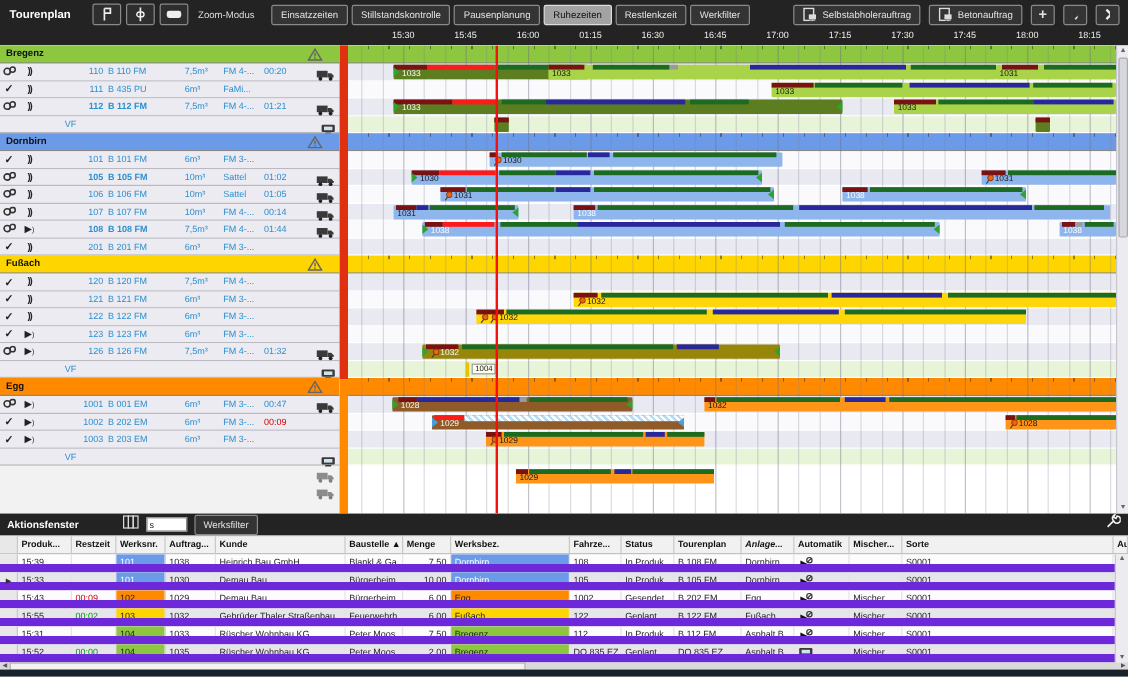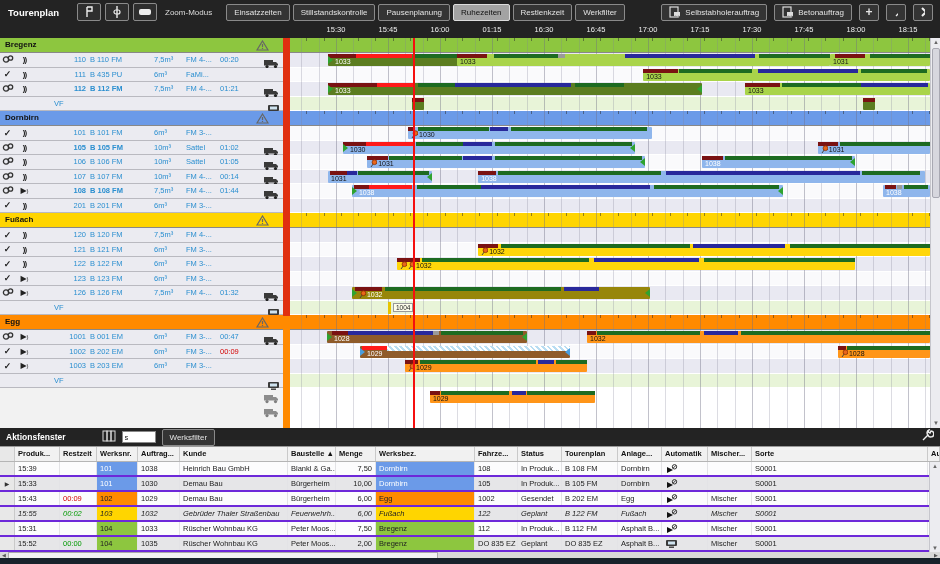--- a/index.html
+++ b/index.html
@@ -54,21 +54,21 @@
   .vfmark{position:absolute;height:12px;}
   .vfmark .ln{position:absolute;left:0;top:0;width:3px;height:12px;background:#e7c400;}
   .vfmark .bx{position:absolute;left:5px;top:1px;background:#fdfdea;border:1px solid #999;font-size:6.5px;padding:0 2px;color:#222;}
   
   #actionwin{position:absolute;left:0;top:428px;width:940px;height:92px;background:#dcdcdc;}
   #aw-title{position:absolute;left:0;top:0;width:940px;height:18px;background:#232323;display:flex;align-items:center;gap:6px;padding:0 6px;}
   #aw-title .t{color:#fff;font-size:8.5px;font-weight:bold;margin-right:30px;}
   #aw-input{width:34px;height:12px;background:#fff;border:1px solid #888;font-size:7.5px;padding:0 2px;color:#111;}
   #aw-right{margin-left:auto;display:flex;gap:5px;align-items:center;}
   #awtable{position:absolute;left:0;top:18px;width:940px;height:106px;background:#fff;border-top:1px solid #999;}
-  .trow{display:flex;height:15px;border-bottom:2px solid #6d28d9;}
+  .trow{display:flex;height:15px;border-bottom:7px solid #6d28d9;}
   .trow.hdr{background:#f1f1f1;border-bottom:1px solid #b5b5b5;height:15px;}
   .tc{font-size:7.5px;padding:2px 3px 0 3px;white-space:nowrap;overflow:hidden;color:#222;border-right:1px solid #e3e3e6;}
   .trow.hdr .tc{font-weight:bold;border-right:1px solid #c9c9c9;color:#111;}
   .tc.r{text-align:right;}
   .mk{background:#e8e8e8;border-right:1px solid #c9c9c9;font-size:6px;color:#333;text-align:center;padding-top:3px;}
   #hscroll{position:absolute;left:0;top:124px;width:940px;height:7px;background:#d9d9d9;}
   #hs-thumb{position:absolute;left:8px;top:0;width:430px;height:7px;background:#f2f2f2;border:1px solid #aaa;}
   .hs-arr{position:absolute;top:0;width:8px;height:7px;font-size:5px;color:#555;text-align:center;line-height:7px;}
   #tvscroll{position:absolute;right:0;top:15px;width:11px;height:91px;background:#ececf0;border-left:1px solid #c6c6cc;font-size:6px;color:#666;}
   #footer{position:absolute;left:0;top:558px;width:940px;height:6px;background:#17222b;} 
@@ -853,21 +853,21 @@
           <div class="tc" style="width: 37px; flex: 0 0 auto;">Restzeit</div>
           <div class="tc" style="width: 41px; flex: 0 0 auto;">Werksnr.</div>
           <div class="tc" style="width: 42px; flex: 0 0 auto;">Auftrag...</div>
           <div class="tc" style="width: 108px; flex: 0 0 auto;">Kunde</div>
           <div class="tc" style="width: 48px; flex: 0 0 auto;">Baustelle ▲</div>
           <div class="tc" style="width: 40px; flex: 0 0 auto;">Menge</div>
           <div class="tc" style="width: 99px; flex: 0 0 auto;">Werksbez.</div>
           <div class="tc" style="width: 43px; flex: 0 0 auto;">Fahrze...</div>
           <div class="tc" style="width: 44px; flex: 0 0 auto;">Status</div>
           <div class="tc" style="width: 56px; flex: 0 0 auto;">Tourenplan</div>
-          <div class="tc" style="width: 44px; flex: 0 0 auto;">Anlage...</div>
+          <div class="tc" style="width: 44px; flex: 0 0 auto; font-style: italic;">Anlage...</div>
           <div class="tc" style="width: 46px; flex: 0 0 auto;">Automatik</div>
           <div class="tc" style="width: 44px; flex: 0 0 auto;">Mischer...</div>
           <div class="tc" style="width: 176px; flex: 0 0 auto;">Sorte</div>
           <div class="tc" style="width: 12px; flex: 0 0 auto;">Au...</div>
         </div>
         <div class="trow" style="background: rgb(252, 252, 253);">
           <div class="mk" style="width: 15px; flex: 0 0 auto;"></div>
           <div class="tc" style="width: 45px; flex: 0 0 auto;">15:39</div>
           <div class="tc" style="width: 37px; flex: 0 0 auto;"></div>
           <div class="tc" style="width: 41px; flex: 0 0 auto; background: rgb(107, 154, 232); color: rgb(255, 255, 255);">101</div>
@@ -928,21 +928,21 @@
           <div class="tc" style="width: 44px; flex: 0 0 auto;">Egg</div>
           <div class="tc" style="width: 46px; flex: 0 0 auto;"><svg width="14" height="10">
               <path d="M2 3 L2 9 L8 6 Z" fill="#111"></path>
               <circle cx="9.5" cy="2.8" r="2.2" fill="none" stroke="#333" stroke-width="1"></circle>
               <path d="M8 4.3 L11 1.3" stroke="#333" stroke-width="1"></path>
             </svg></div>
           <div class="tc" style="width: 44px; flex: 0 0 auto;">Mischer</div>
           <div class="tc" style="width: 176px; flex: 0 0 auto;">S0001</div>
           <div class="tc" style="width: 12px; flex: 0 0 auto;"></div>
         </div>
-        <div class="trow" style="background: rgb(230, 230, 232); font-style: italic;">
+        <div class="trow" style="background: rgb(230, 230, 232);">
           <div class="mk" style="width: 15px; flex: 0 0 auto;"></div>
           <div class="tc" style="width: 45px; flex: 0 0 auto;">15:55</div>
           <div class="tc" style="width: 37px; flex: 0 0 auto; color: rgb(0, 153, 0);">00:02</div>
           <div class="tc" style="width: 41px; flex: 0 0 auto; background: rgb(255, 213, 0);">103</div>
           <div class="tc" style="width: 42px; flex: 0 0 auto;">1032</div>
           <div class="tc" style="width: 108px; flex: 0 0 auto;">Gebrüder Thaler Straßenbau</div>
           <div class="tc" style="width: 48px; flex: 0 0 auto;">Feuerwehrh...</div>
           <div class="tc r" style="width: 40px; flex: 0 0 auto;">6,00</div>
           <div class="tc" style="width: 99px; flex: 0 0 auto; background: rgb(255, 213, 0);">Fußach</div>
           <div class="tc" style="width: 43px; flex: 0 0 auto;">122</div>

